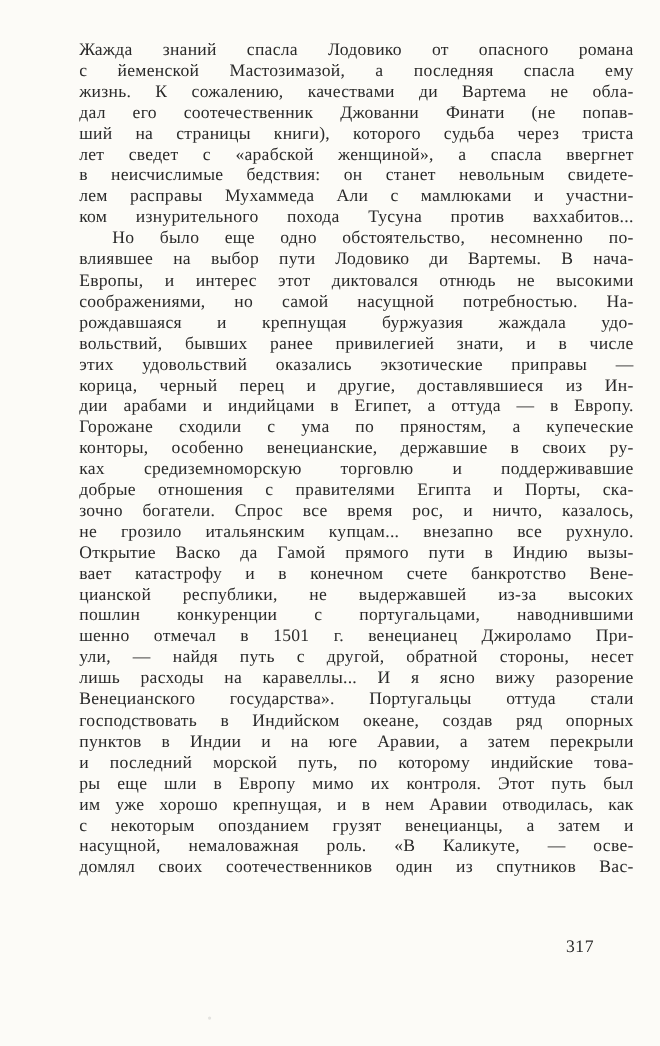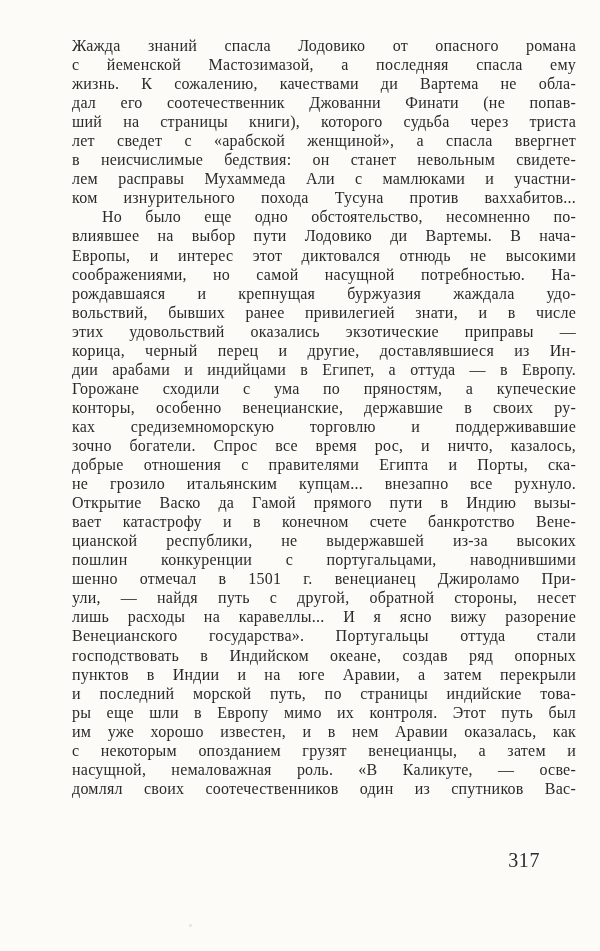--- a/index.html
+++ b/index.html
@@ -35,21 +35,21 @@
     white-space: normal;
     color: inherit;
   }
   .line.indent {
     padding-left: 30px;
   }
   .page-number {
     position: absolute;
     top: 851px;
     right: 60px;
-    font-size: 20px;
+    font-size: 16px;
     line-height: 19px;
     letter-spacing: 0.03em;
     color: inherit;
   }
   .scan-speck {
     position: absolute;
     left: 189px;
     top: 924px;
     width: 3px;
     height: 3px;
@@ -76,35 +76,35 @@
       <div class="line">Европы, и интерес этот диктовался отнюдь не высокими</div>
       <div class="line">соображениями, но самой насущной потребностью. На-</div>
       <div class="line">рождавшаяся и крепнущая буржуазия жаждала удо-</div>
       <div class="line">вольствий, бывших ранее привилегией знати, и в числе</div>
       <div class="line">этих удовольствий оказались экзотические приправы —</div>
       <div class="line">корица, черный перец и другие, доставлявшиеся из Ин-</div>
       <div class="line">дии арабами и индийцами в Египет, а оттуда — в Европу.</div>
       <div class="line">Горожане сходили с ума по пряностям, а купеческие</div>
       <div class="line">конторы, особенно венецианские, державшие в своих ру-</div>
       <div class="line">ках средиземноморскую торговлю и поддерживавшие</div>
+      <div class="line">добрые отношения с правителями Египта и Порты, ска-</div>
       <div class="line">зочно богатели. Спрос все время рос, и ничто, казалось,</div>
-      <div class="line">добрые отношения с правителями Египта и Порты, ска-</div>
       <div class="line">не грозило итальянским купцам... внезапно все рухнуло.</div>
       <div class="line">Открытие Васко да Гамой прямого пути в Индию вызы-</div>
       <div class="line">вает катастрофу и в конечном счете банкротство Вене-</div>
       <div class="line">цианской республики, не выдержавшей из-за высоких</div>
       <div class="line">пошлин конкуренции с португальцами, наводнившими</div>
       <div class="line">шенно отмечал в 1501 г. венецианец Джироламо При-</div>
       <div class="line">ули, — найдя путь с другой, обратной стороны, несет</div>
       <div class="line">лишь расходы на каравеллы... И я ясно вижу разорение</div>
       <div class="line">Венецианского государства». Португальцы оттуда стали</div>
       <div class="line">господствовать в Индийском океане, создав ряд опорных</div>
       <div class="line">пунктов в Индии и на юге Аравии, а затем перекрыли</div>
-      <div class="line">и последний морской путь, по страницы индийские това-</div>
+      <div class="line">и последний морской путь, по которому индийские това-</div>
       <div class="line">ры еще шли в Европу мимо их контроля. Этот путь был</div>
-      <div class="line">им уже хорошо известен, и в нем Аравии оказалась, как</div>
+      <div class="line">им уже хорошо крепнущая, и в нем Аравии отводилась, как</div>
       <div class="line">с некоторым опозданием грузят венецианцы, а затем и</div>
       <div class="line">насущной, немаловажная роль. «В Каликуте, — осве-</div>
       <div class="line">домлял своих соотечественников один из спутников Вас-</div>
     </div>
   <div class="page-number">317</div>
   <div class="scan-speck"></div>
 </div>
 
 </body></html>

